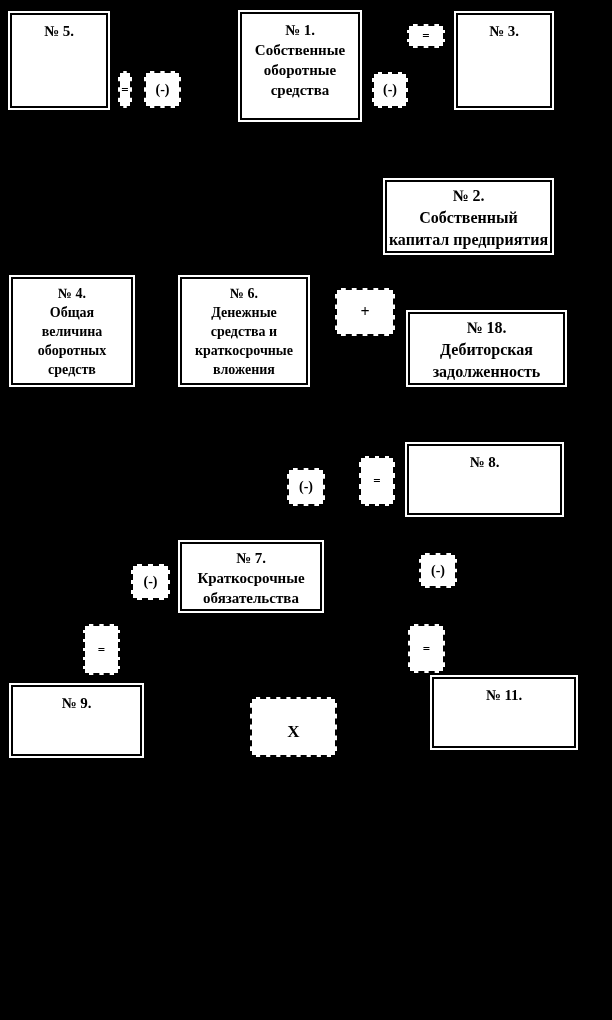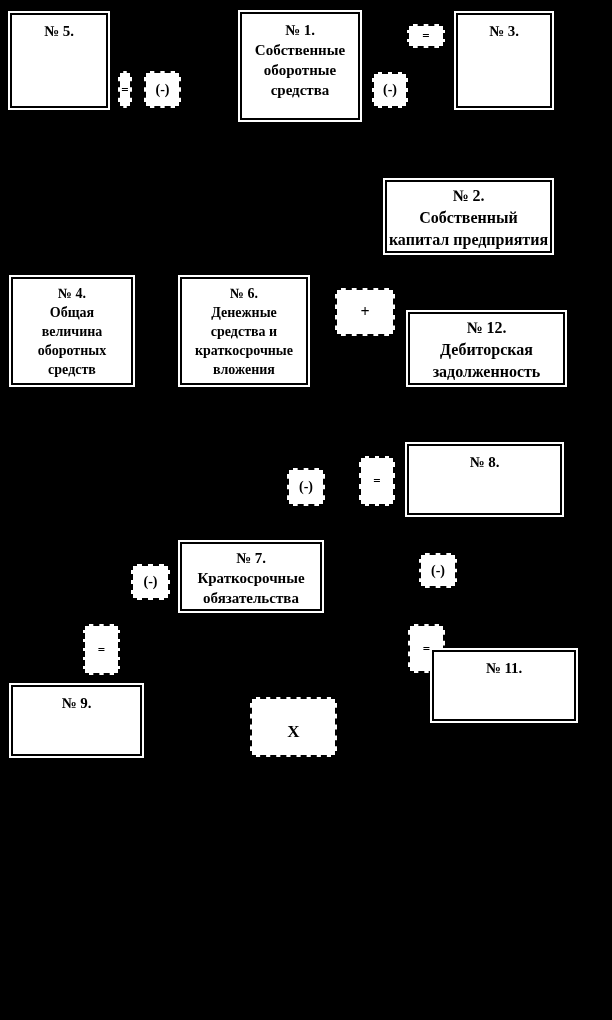--- a/index.html
+++ b/index.html
@@ -75,21 +75,21 @@
     <span class="txt">№ 6.
 Денежные
 средства и
 краткосрочные
 вложения</span>
   </div>
   <div class="op op-plus" style="left:335px;top:288px;width:60px;height:48px;">
     <span>+</span>
   </div>
   <div class="bx fs16" style="left:408px;top:312px;width:157px;height:73px;">
-    <span class="txt">№ 12.
+    <span class="txt">№ 18.
 Дебиторская
 задолженность</span>
   </div>
 
   <div class="op op-minus" style="left:287px;top:468px;width:38px;height:38px;">
     <span>(-)</span>
   </div>
   <div class="op op-eq" style="left:359px;top:456px;width:36px;height:50px;">
     <span>=</span>
   </div>
@@ -115,17 +115,17 @@
   <div class="op op-eq" style="left:408px;top:624px;width:37px;height:49px;">
     <span>=</span>
   </div>
 
   <div class="bx single" style="left:11px;top:685px;width:131px;height:71px;">
     <span class="txt">№ 9.</span>
   </div>
   <div class="op op-x" style="left:250px;top:697px;width:87px;height:60px;">
     <span>X</span>
   </div>
-  <div class="bx single" style="left:432px;top:650px;width:144px;height:71px;">
+  <div class="bx single" style="left:432px;top:677px;width:144px;height:71px;">
     <span class="txt">№ 11.</span>
   </div>
 
 </div>
 
 </body></html>

